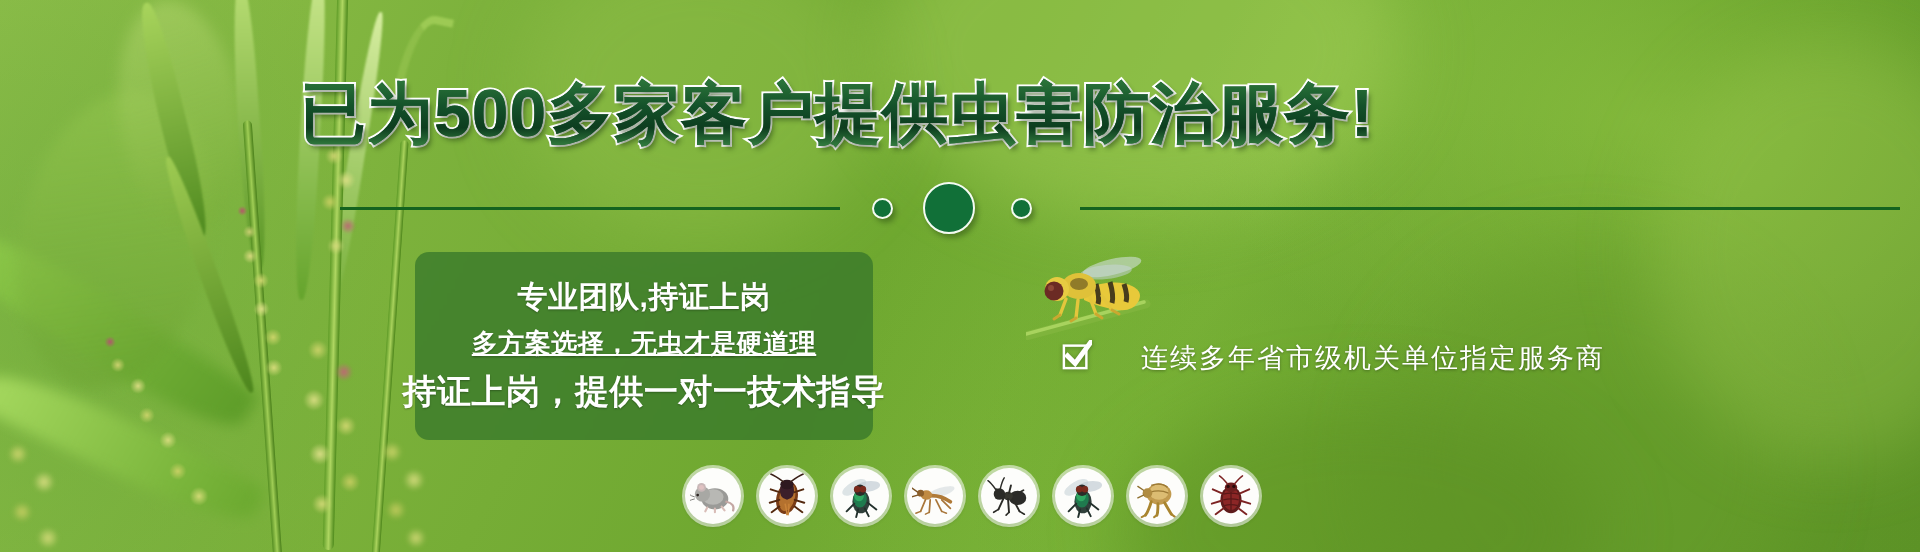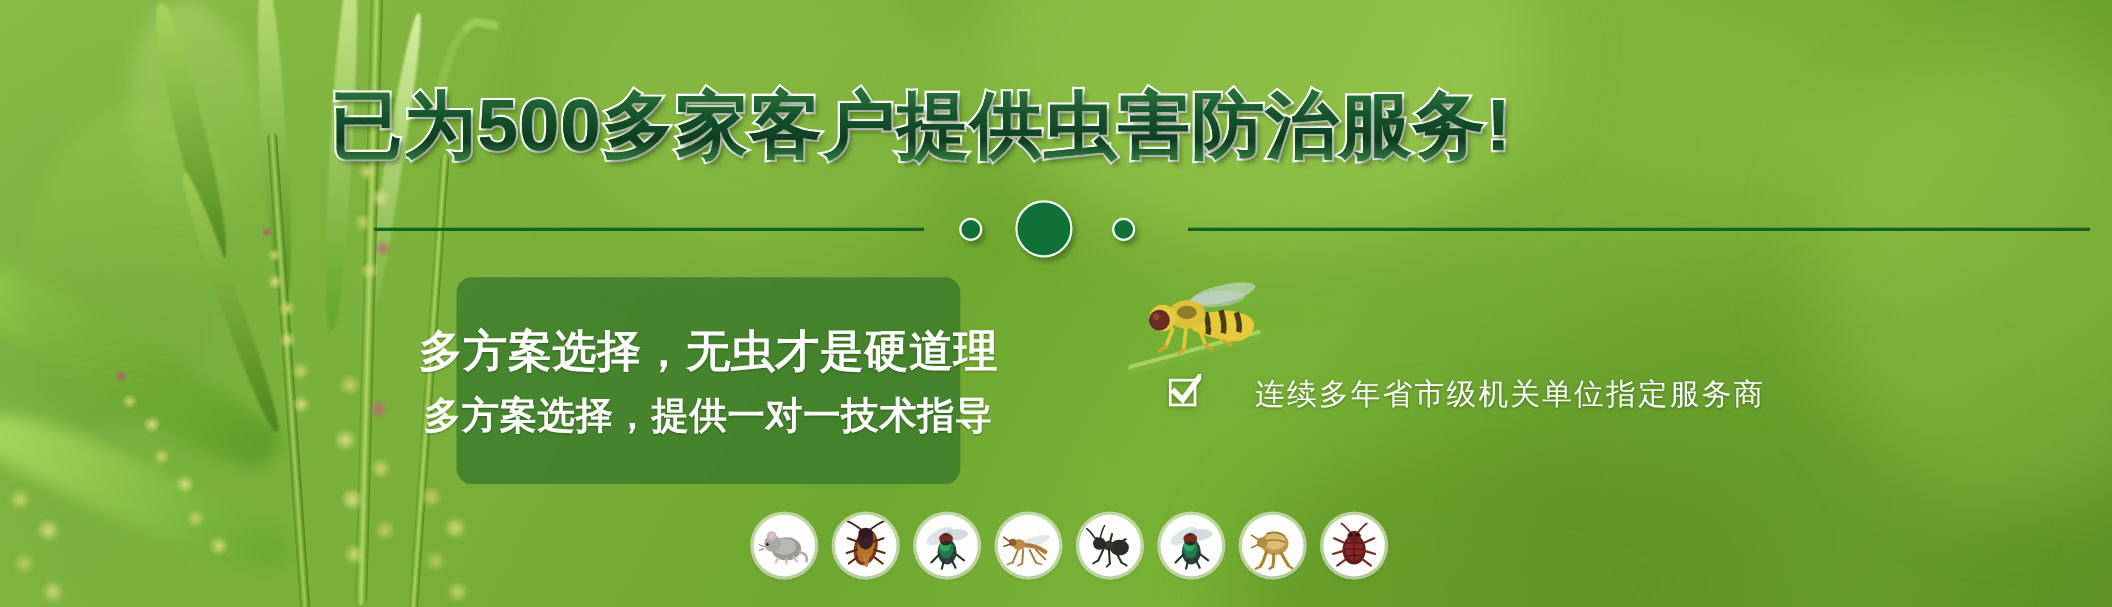--- a/index.html
+++ b/index.html
@@ -59,21 +59,21 @@
     position:absolute; left:415px; top:252px; width:458px; height:188px;
     background:rgba(52,118,42,.74);
     border-radius:14px;
     display:flex; flex-direction:column; justify-content:center;
     align-items:center; gap:8px;
     backdrop-filter:blur(1px);
   }
   .slogan{ color:#ffffff; font-weight:bold; white-space:nowrap;
     text-shadow:0 1px 2px rgba(0,0,0,.3); letter-spacing:.5px; }
   .slogan-1{ font-size:30px; }
-  .slogan-2{ font-size:40px; }
+  .slogan-2{ font-size:26px;text-decoration:underline; }
   .slogan-3{ font-size:34px; }
 
   
   #bullets{ position:absolute; left:1062px; top:340px; }
   .bullet{ display:flex; align-items:flex-start; height:48px; margin-bottom:12px;gap:35px; }
   .chk{ width:30px; height:30px; flex:0 0 30px; position:relative; margin-right:14px;
     filter:drop-shadow(0 1px 2px rgba(0,0,0,.3)); }
   .bullet-text{ color:#ffffff; font-size:27px; letter-spacing:2px;
     white-space:nowrap; text-shadow:0 1px 3px rgba(0,0,0,.35); }
 
@@ -190,22 +190,23 @@
   <div id="headline">已为500多家客户提供虫害防治服务!</div>
   <div id="headline-fill">已为500多家客户提供虫害防治服务!</div>
 
   <div class="rule rule-l"></div>
   <div class="dot dot-s1"></div>
   <div class="dot dot-big"></div>
   <div class="dot dot-s2"></div>
   <div class="rule rule-r"></div>
 
   <div id="panel">
+    <div class="slogan slogan-1">专业团队,持证上岗</div>
     <div class="slogan slogan-2">多方案选择，无虫才是硬道理</div>
-    <div class="slogan slogan-3">多方案选择，提供一对一技术指导</div>
+    <div class="slogan slogan-3">持证上岗，提供一对一技术指导</div>
   </div>
 
   <div id="fly">
     <svg viewBox="0 0 150 96" xmlns="http://www.w3.org/2000/svg">
 
       <path d="M0 92 L120 60" stroke="#7fb43c" stroke-width="9" stroke-linecap="round"></path>
       <path d="M0 90 L118 58" stroke="#a8d35e" stroke-width="3.5" stroke-linecap="round"></path>
 
       <ellipse cx="86" cy="23" rx="30" ry="8" fill="#d8e3e8" opacity=".55" transform="rotate(-13 86 23)"></ellipse>
       <ellipse cx="80" cy="28" rx="26" ry="7" fill="#c9d6dd" opacity=".5" transform="rotate(-6 80 28)"></ellipse>

